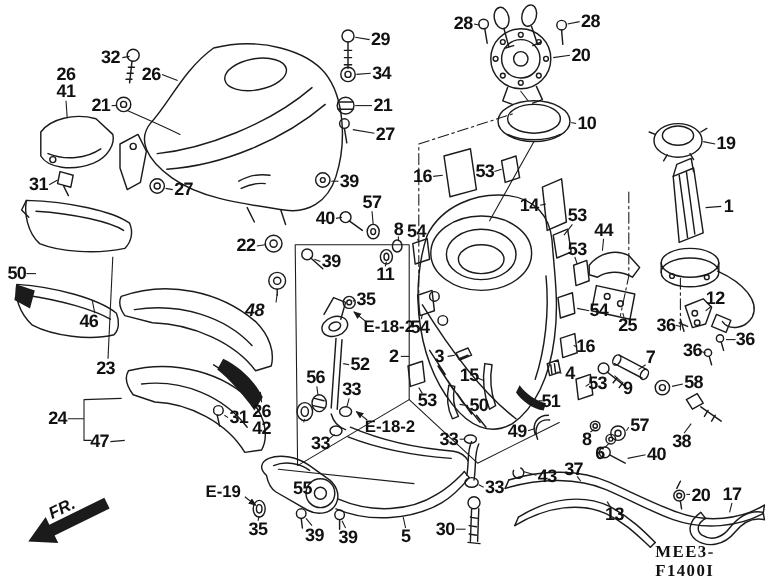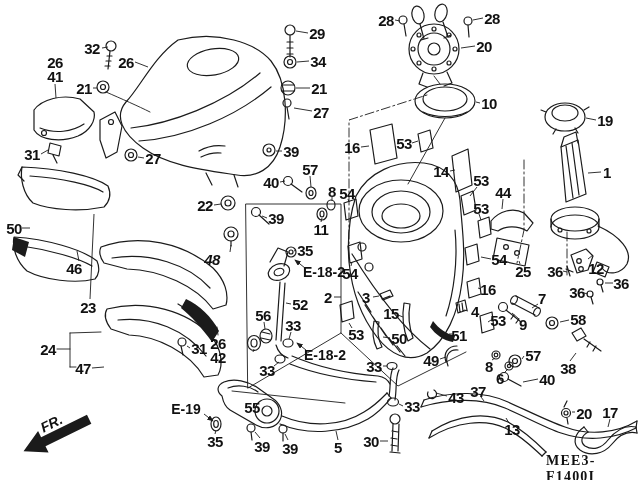--- a/index.html
+++ b/index.html
@@ -381,21 +381,21 @@
       <span class="callout" style="left: 321px; top: 112px;">27</span>
       <span class="callout" style="left: 291px; top: 151px;">39</span>
       <span class="callout" style="left: 352px; top: 147px;">16</span>
       <span class="callout" style="left: 404px; top: 143px;">53</span>
       <span class="callout" style="left: 386px; top: 20px;">28</span>
       <span class="callout" style="left: 492px; top: 18px;">28</span>
       <span class="callout" style="left: 484px; top: 46px;">20</span>
       <span class="callout" style="left: 489px; top: 103px;">10</span>
       <span class="callout" style="left: 605px; top: 120px;">19</span>
       <span class="callout" style="left: 607px; top: 172px;">1</span>
-      <span class="callout" style="left: 596px; top: 249px; margin-top: 19px;">12</span>
+      <span class="callout" style="left: 596px; top: 249px;">12</span>
       <span class="callout" style="left: 555px; top: 271px;">36</span>
       <span class="callout" style="left: 621px; top: 283px;">36</span>
       <span class="callout" style="left: 577px; top: 292px;">36</span>
       <span class="callout" style="left: 542px; top: 298px;">7</span>
       <span class="callout" style="left: 523px; top: 324px;">9</span>
       <span class="callout" style="left: 578px; top: 319px;">58</span>
       <span class="callout" style="left: 568px; top: 368px;">38</span>
       <span class="callout" style="left: 533px; top: 355px;">57</span>
       <span class="callout" style="left: 547px; top: 379px;">40</span>
       <span class="callout" style="left: 489px; top: 366px;">8</span>

